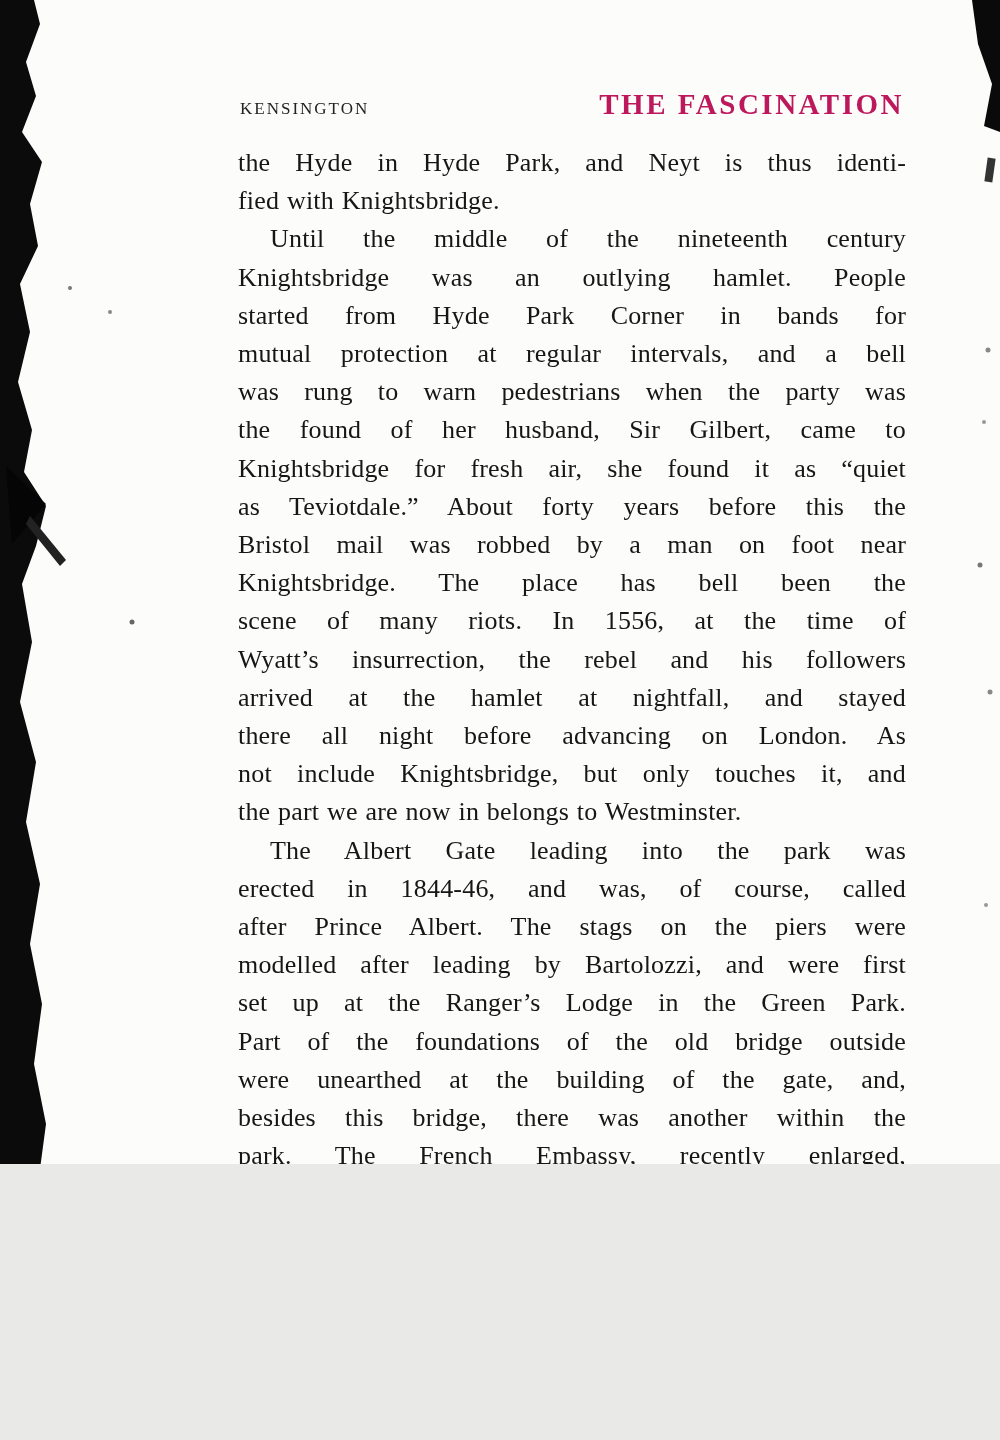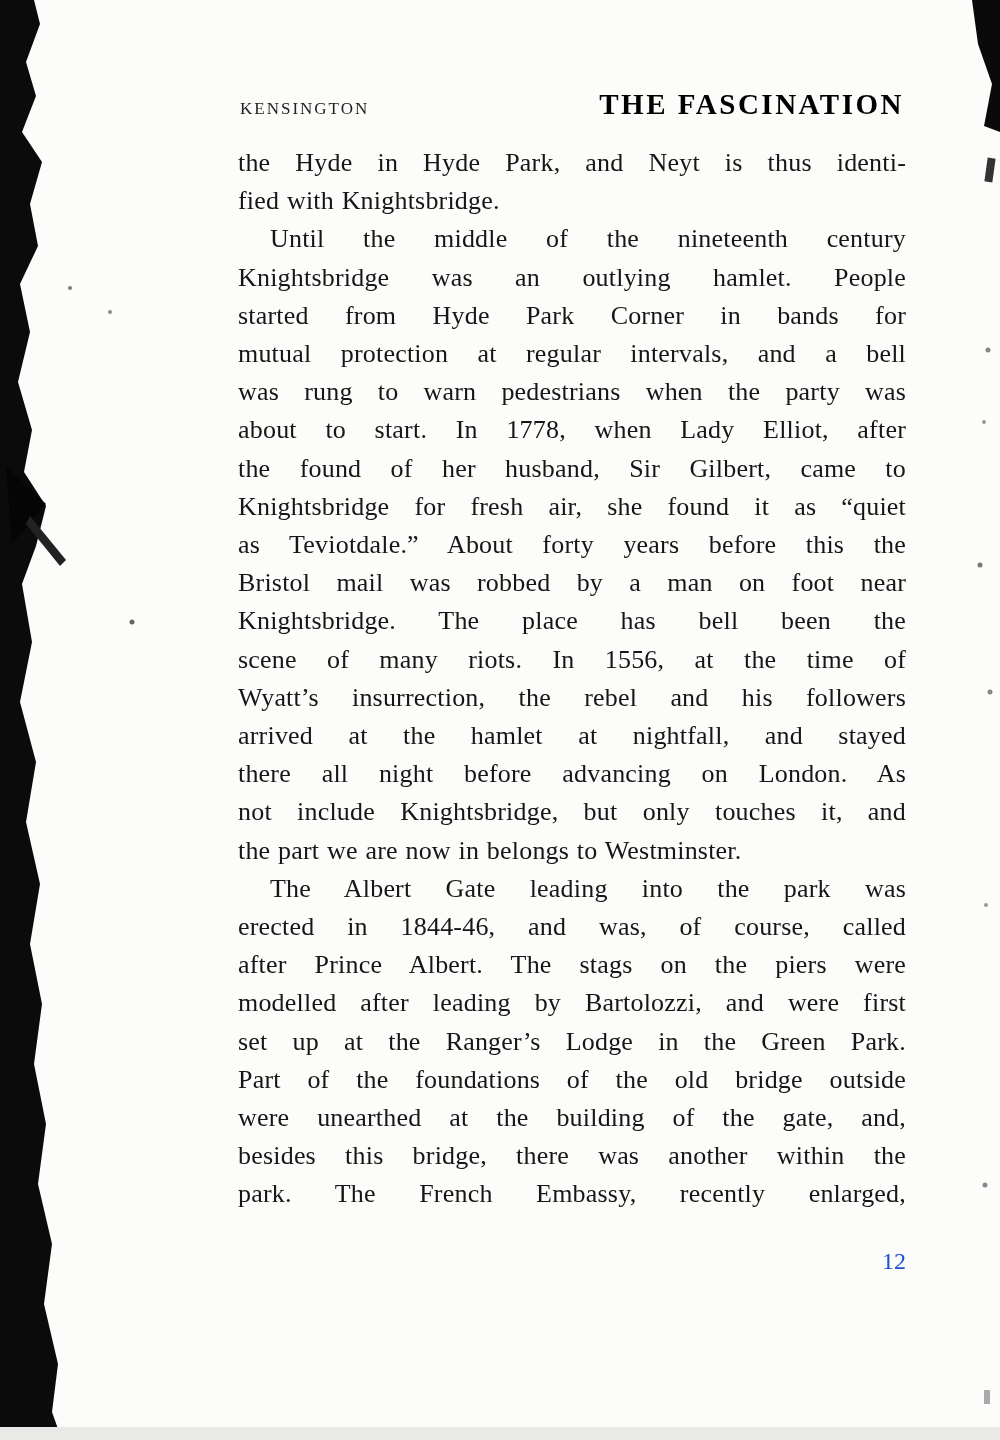--- a/index.html
+++ b/index.html
@@ -3,21 +3,21 @@
 <meta charset="utf-8">
 <style>
   html,body{margin:0;padding:0;}
   body{
     width:1000px;height:1440px;
     background:#e9e9e7;
     font-family:"Liberation Serif","DejaVu Serif",serif;
   }
   .page{
     position:relative;
-    width:1000px;height:1427px;
+    width:1000px;height:1164px;
     background:#fcfcfa;
     overflow:hidden;
     color:#161616;
   }
   .artifacts{
     position:absolute;inset:0;
     width:1000px;height:1440px;
     pointer-events:none;
   }
   .header{
@@ -29,21 +29,21 @@
   }
   .header .running-head{
     font-size:17px;
     letter-spacing:2px;
     color:#222;
   }
   .header .book-title{
     font-size:29px;
     font-weight:bold;
     letter-spacing:2.5px;
-    color:#000000;
+    color:#be185d;
   }
   .text-block{
     position:absolute;
     left:238px;right:94px;top:144px;
   }
   .line{
     font-size:26px;
     line-height:38.2px;
     text-align:justify;
     text-align-last:justify;
@@ -99,21 +99,20 @@
   </div>
 
   <div class="text-block">
       <div class="line">the Hyde in Hyde Park, and Neyt is thus identi-</div>
       <div class="line end">fied with Knightsbridge.</div>
       <div class="line indent">Until the middle of the nineteenth century</div>
       <div class="line">Knightsbridge was an outlying hamlet.  People</div>
       <div class="line">started from Hyde Park Corner in bands for</div>
       <div class="line">mutual protection at regular intervals, and a bell</div>
       <div class="line">was rung to warn pedestrians when the party was</div>
-      <div class="line">about to start.  In 1778, when Lady Elliot, after</div>
       <div class="line">the found of her husband, Sir Gilbert, came to</div>
       <div class="line">Knightsbridge for fresh air, she found it as “quiet</div>
       <div class="line">as Teviotdale.”  About forty years before this the</div>
       <div class="line">Bristol mail was robbed by a man on foot near</div>
       <div class="line">Knightsbridge.  The place has bell been the</div>
       <div class="line">scene of many riots.  In 1556, at the time of</div>
       <div class="line">Wyatt’s insurrection, the rebel and his followers</div>
       <div class="line">arrived at the hamlet at nightfall, and stayed</div>
       <div class="line">there all night before advancing on London.  As</div>
       <div class="line">not include Knightsbridge, but only touches it, and</div>

